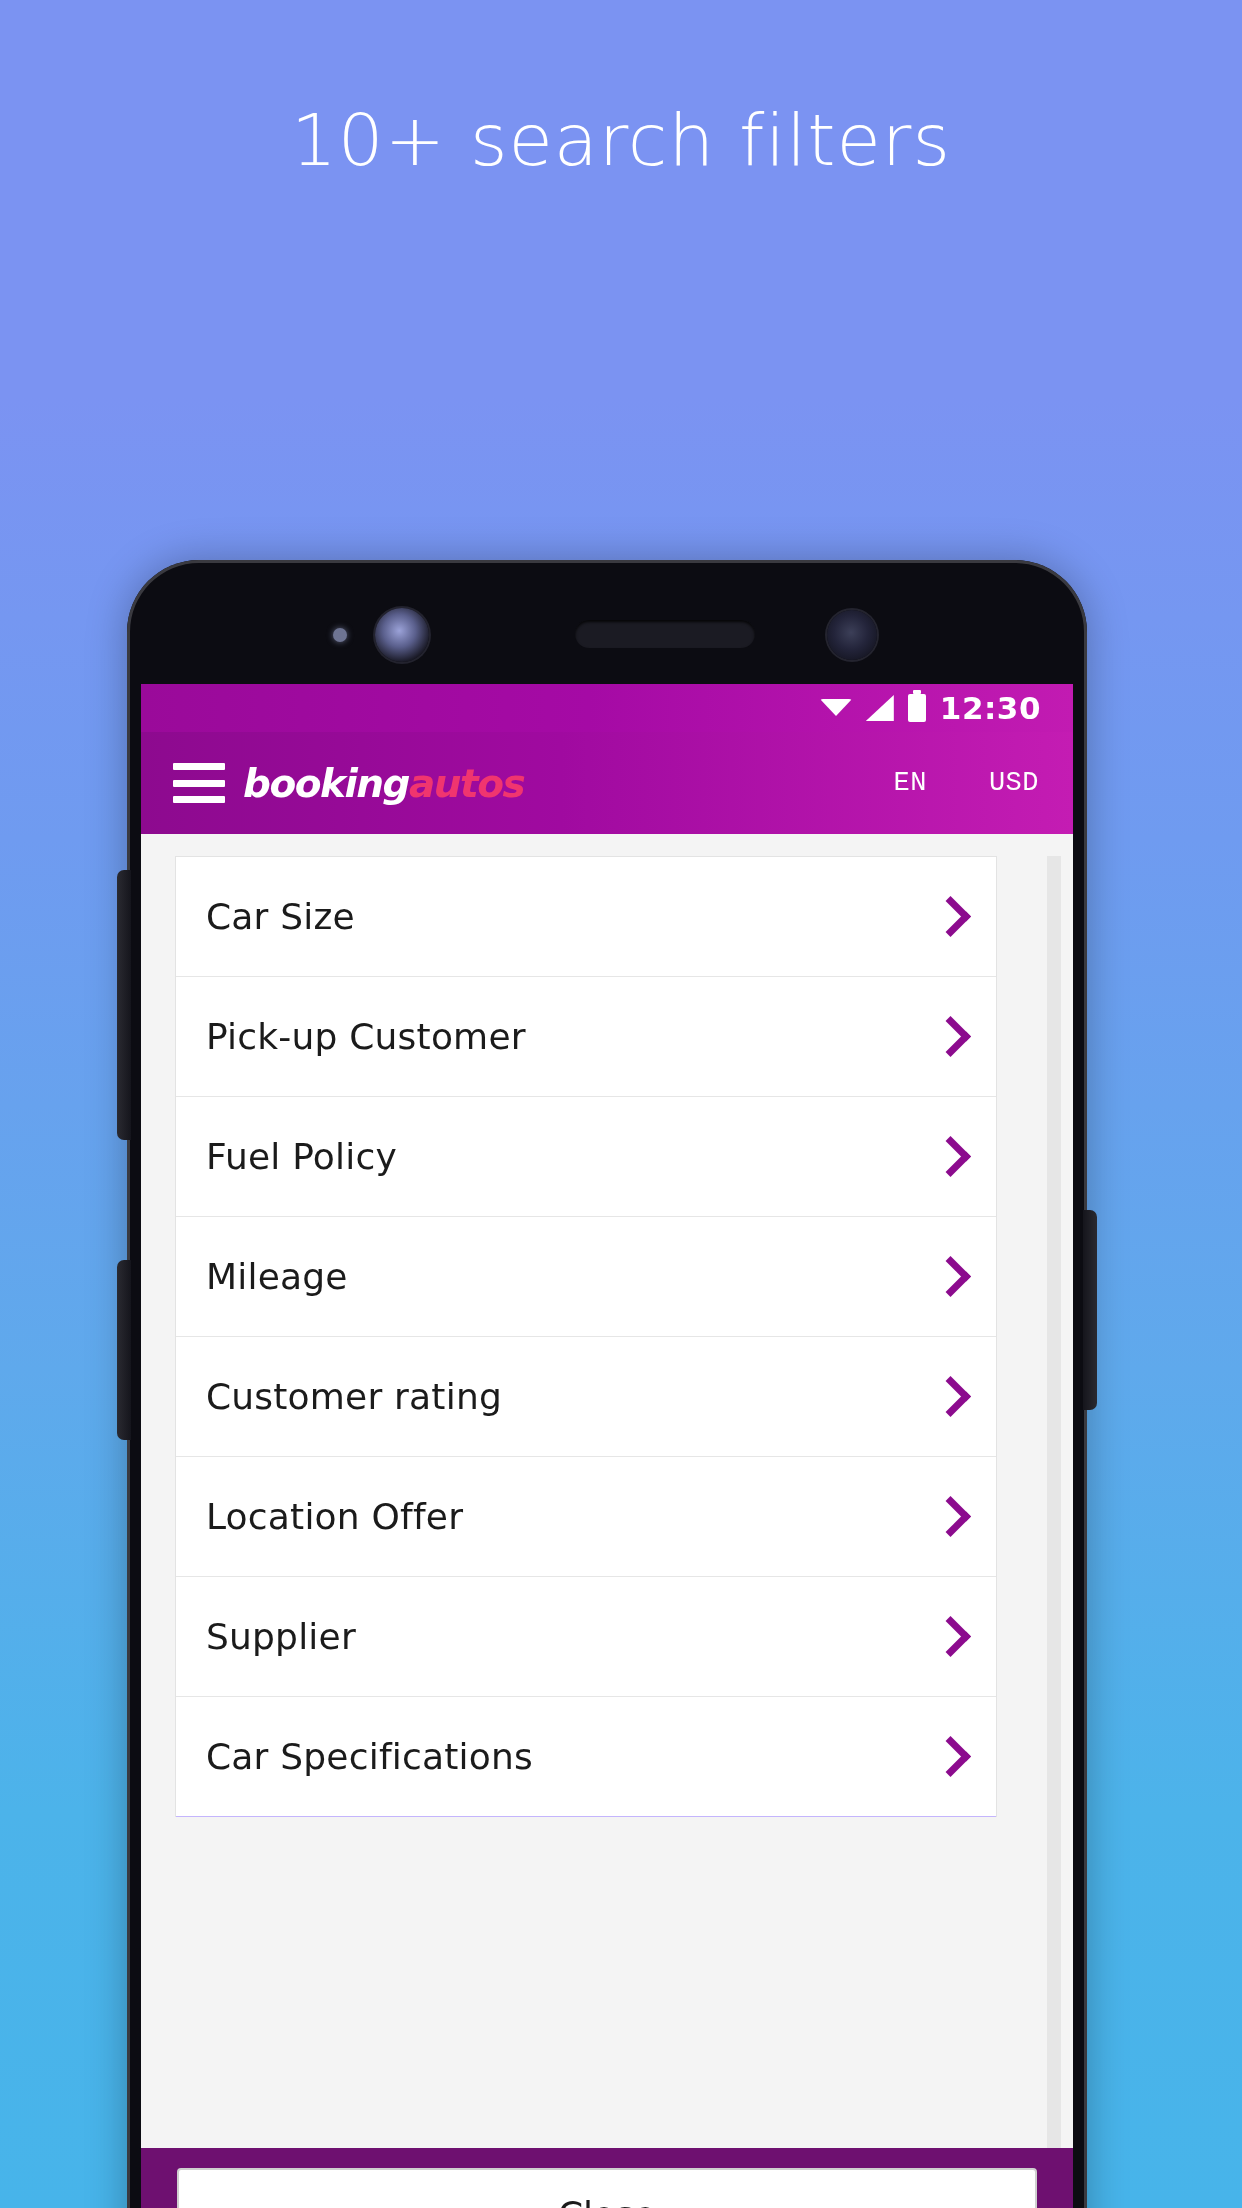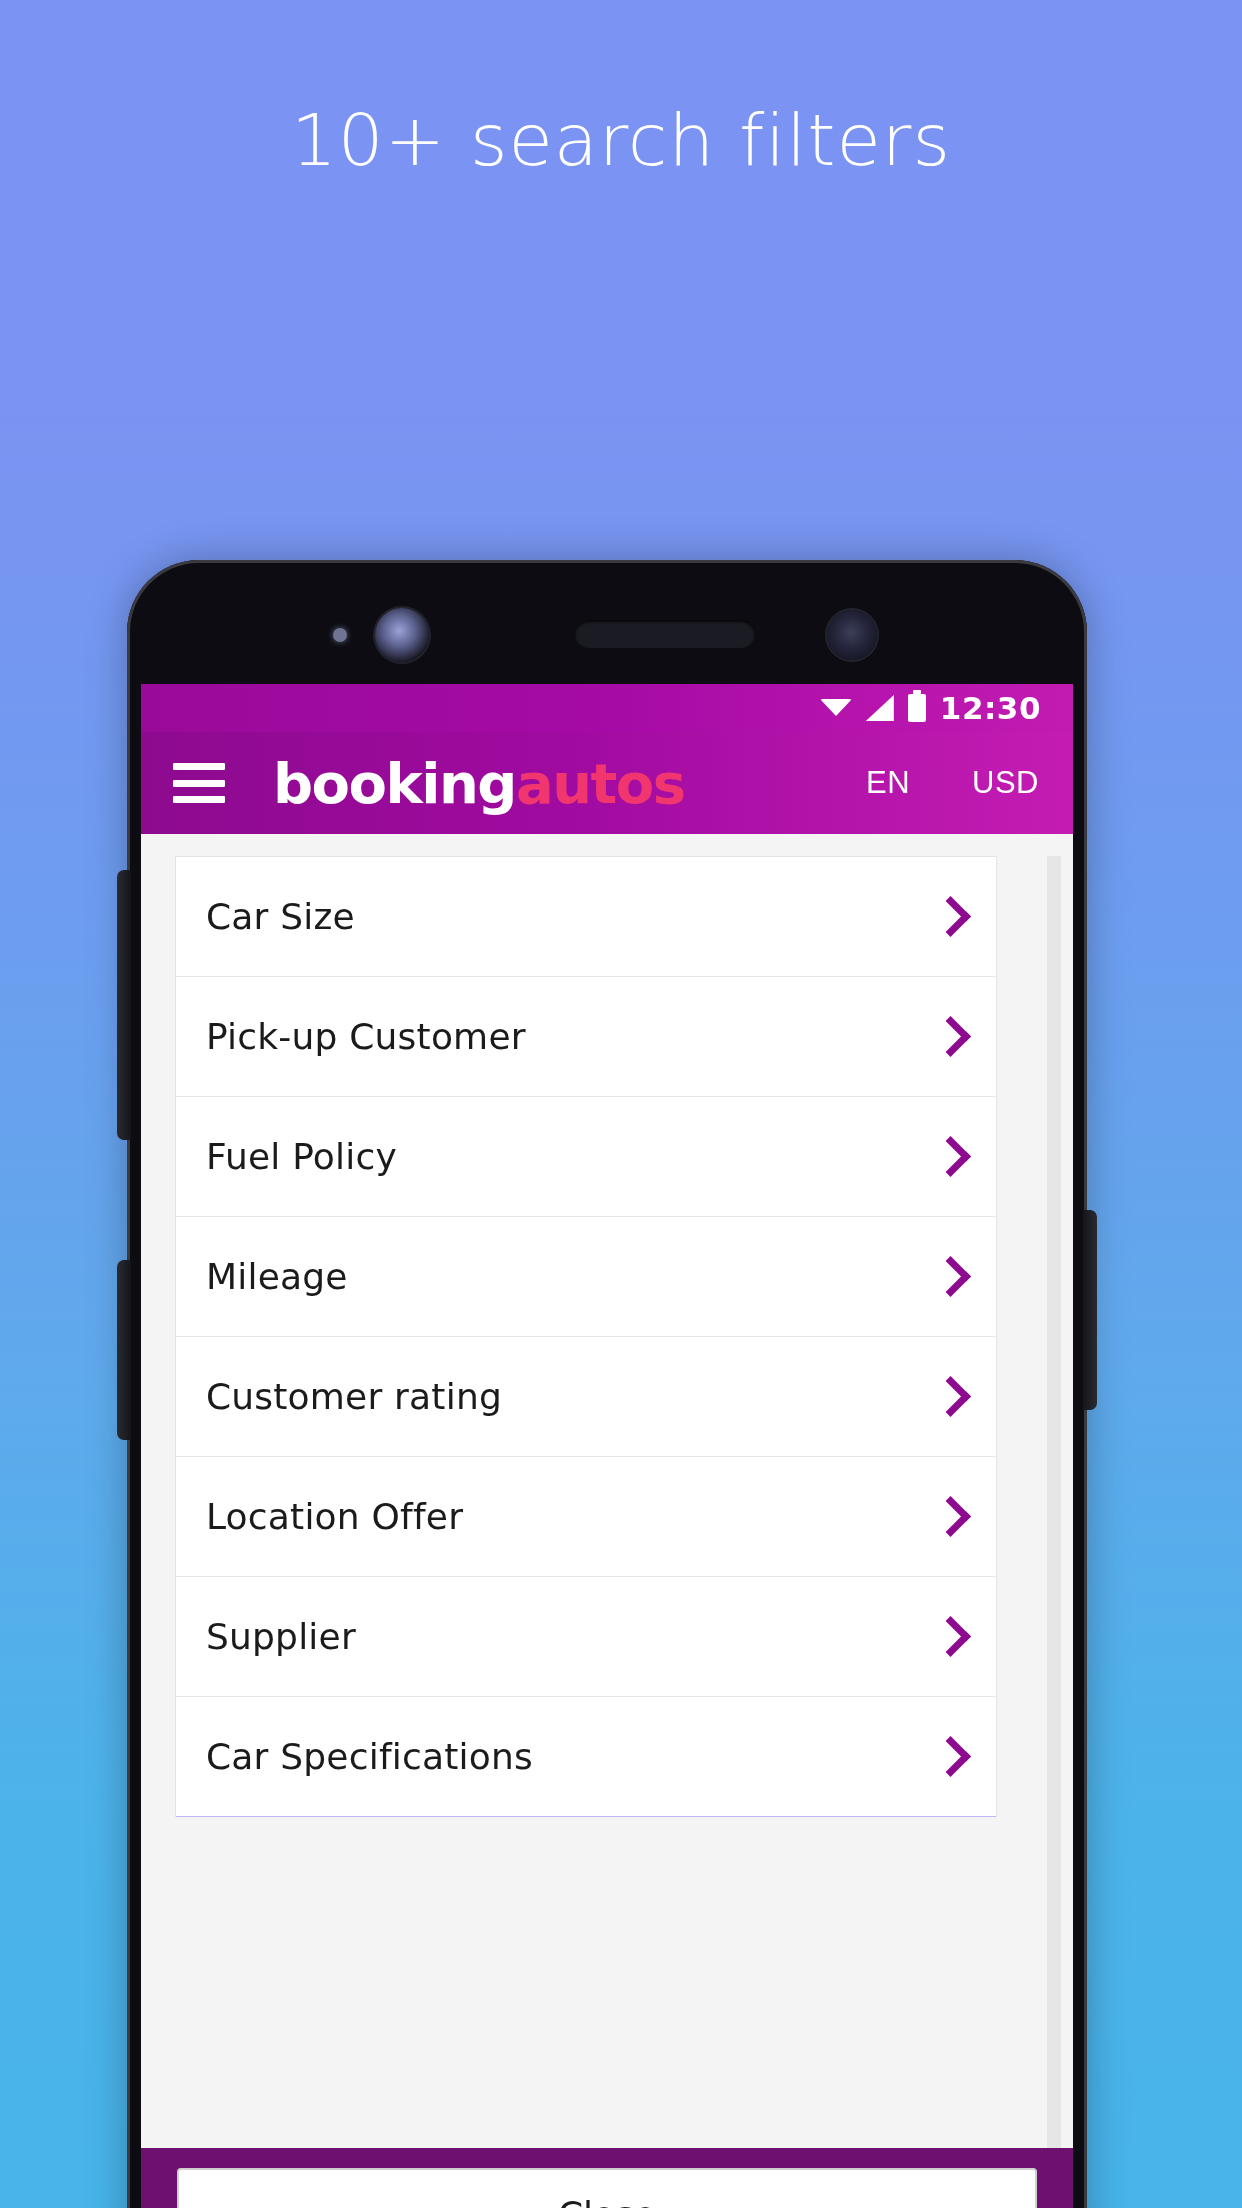--- a/index.html
+++ b/index.html
@@ -131,33 +131,35 @@
     display:flex; align-items:center;
     padding:0 34px 0 32px;
   }
   .hamburger{
     width:52px;height:40px;
     display:flex;flex-direction:column;justify-content:space-between;
     cursor:pointer; flex:0 0 auto;
   }
   .hamburger span{ display:block;height:7px;background:#fff;border-radius:1px; }
   .logo{
-    margin-left:48px;
-    font-size:56px;
+    margin-left:18px;
+    font-size:39px;
     font-weight:700;
     letter-spacing:-1.5px;
     font-family:"DejaVu Sans", sans-serif;
     white-space:nowrap;
+    font-style:italic;
   }
   .logo .b{ color:#ffffff; }
   .logo .a{ color:#f0356f; }
   .appbar-spacer{ flex:1 1 auto; }
   .lang,.curr{
-    color:#fff;font-size:31px;font-weight:400;letter-spacing:.5px;
+    color:#fff;font-size:27px;font-weight:400;letter-spacing:.5px;
     cursor:pointer;
+    font-family:Liberation Mono, monospace;
   }
   .lang{ margin-right:62px; }
 
   
   .content{
     position:relative;
     height:calc(1596px - 48px - 102px - 132px);
     background:#f4f4f4;
     padding:22px 30px 0 34px;
     overflow:hidden;

